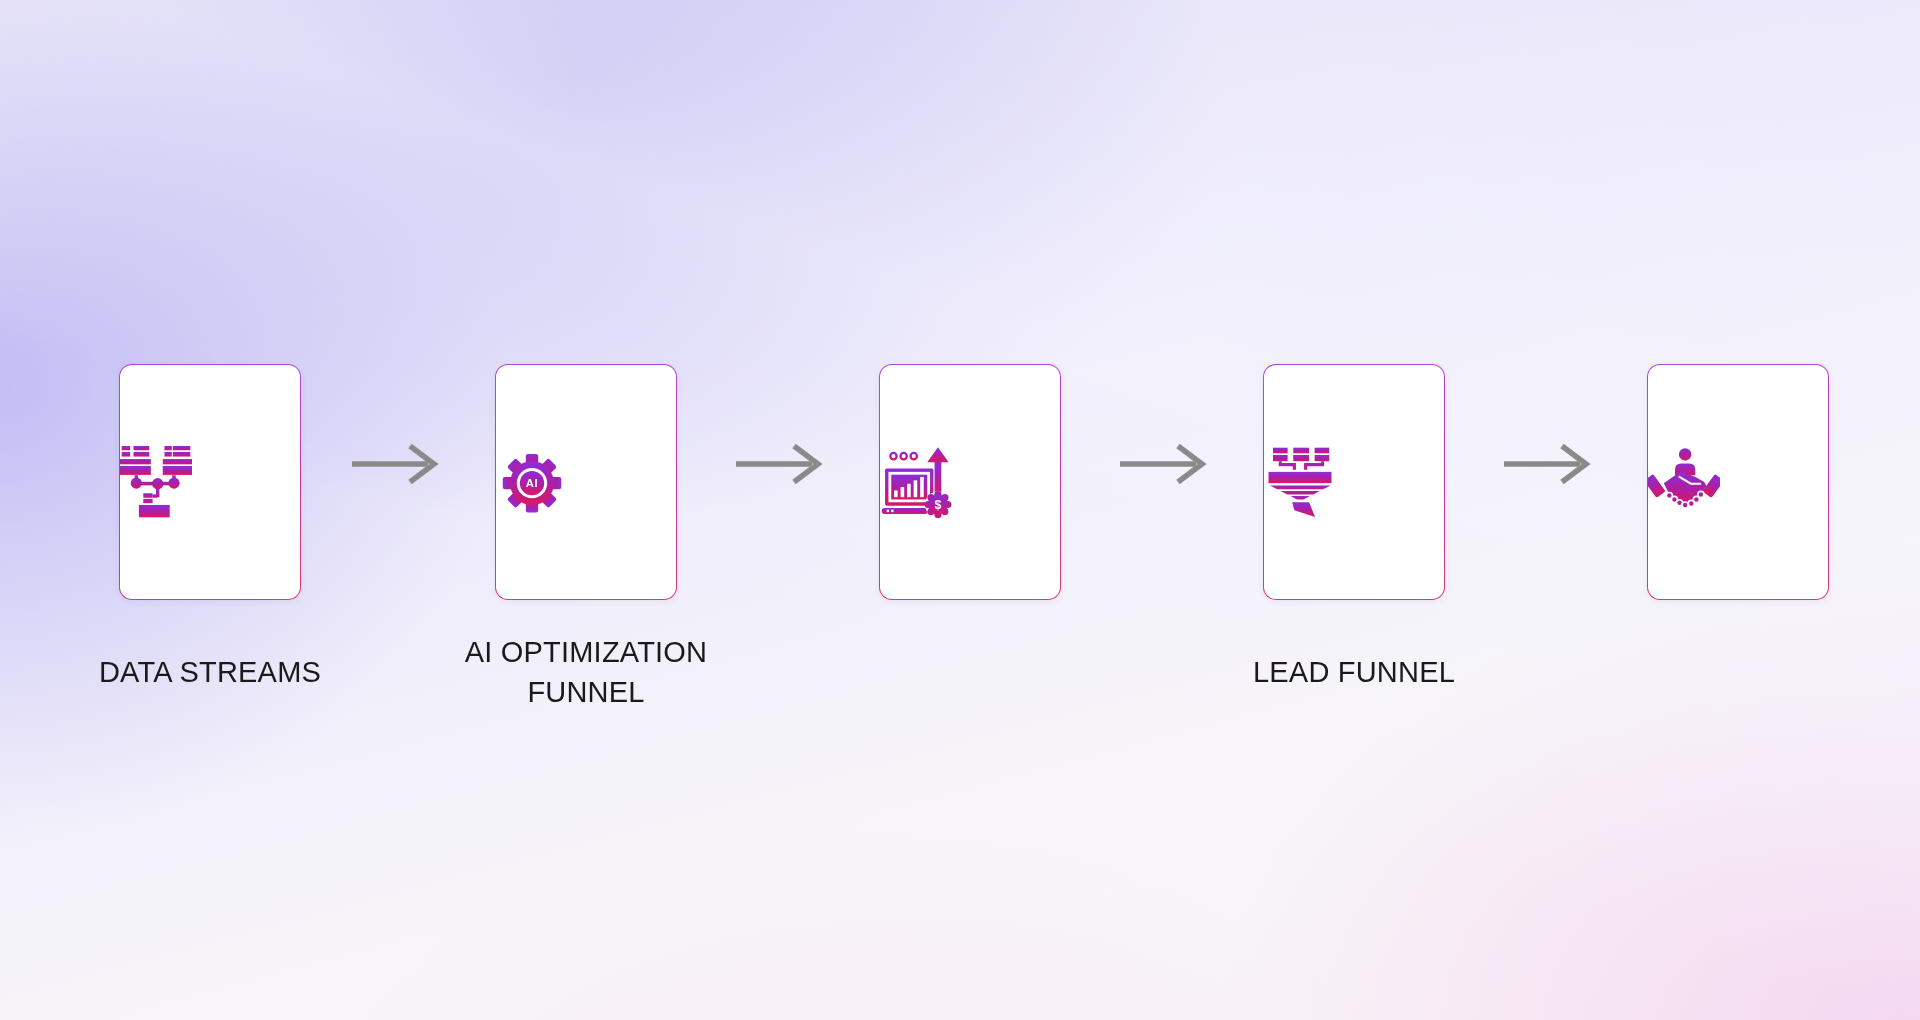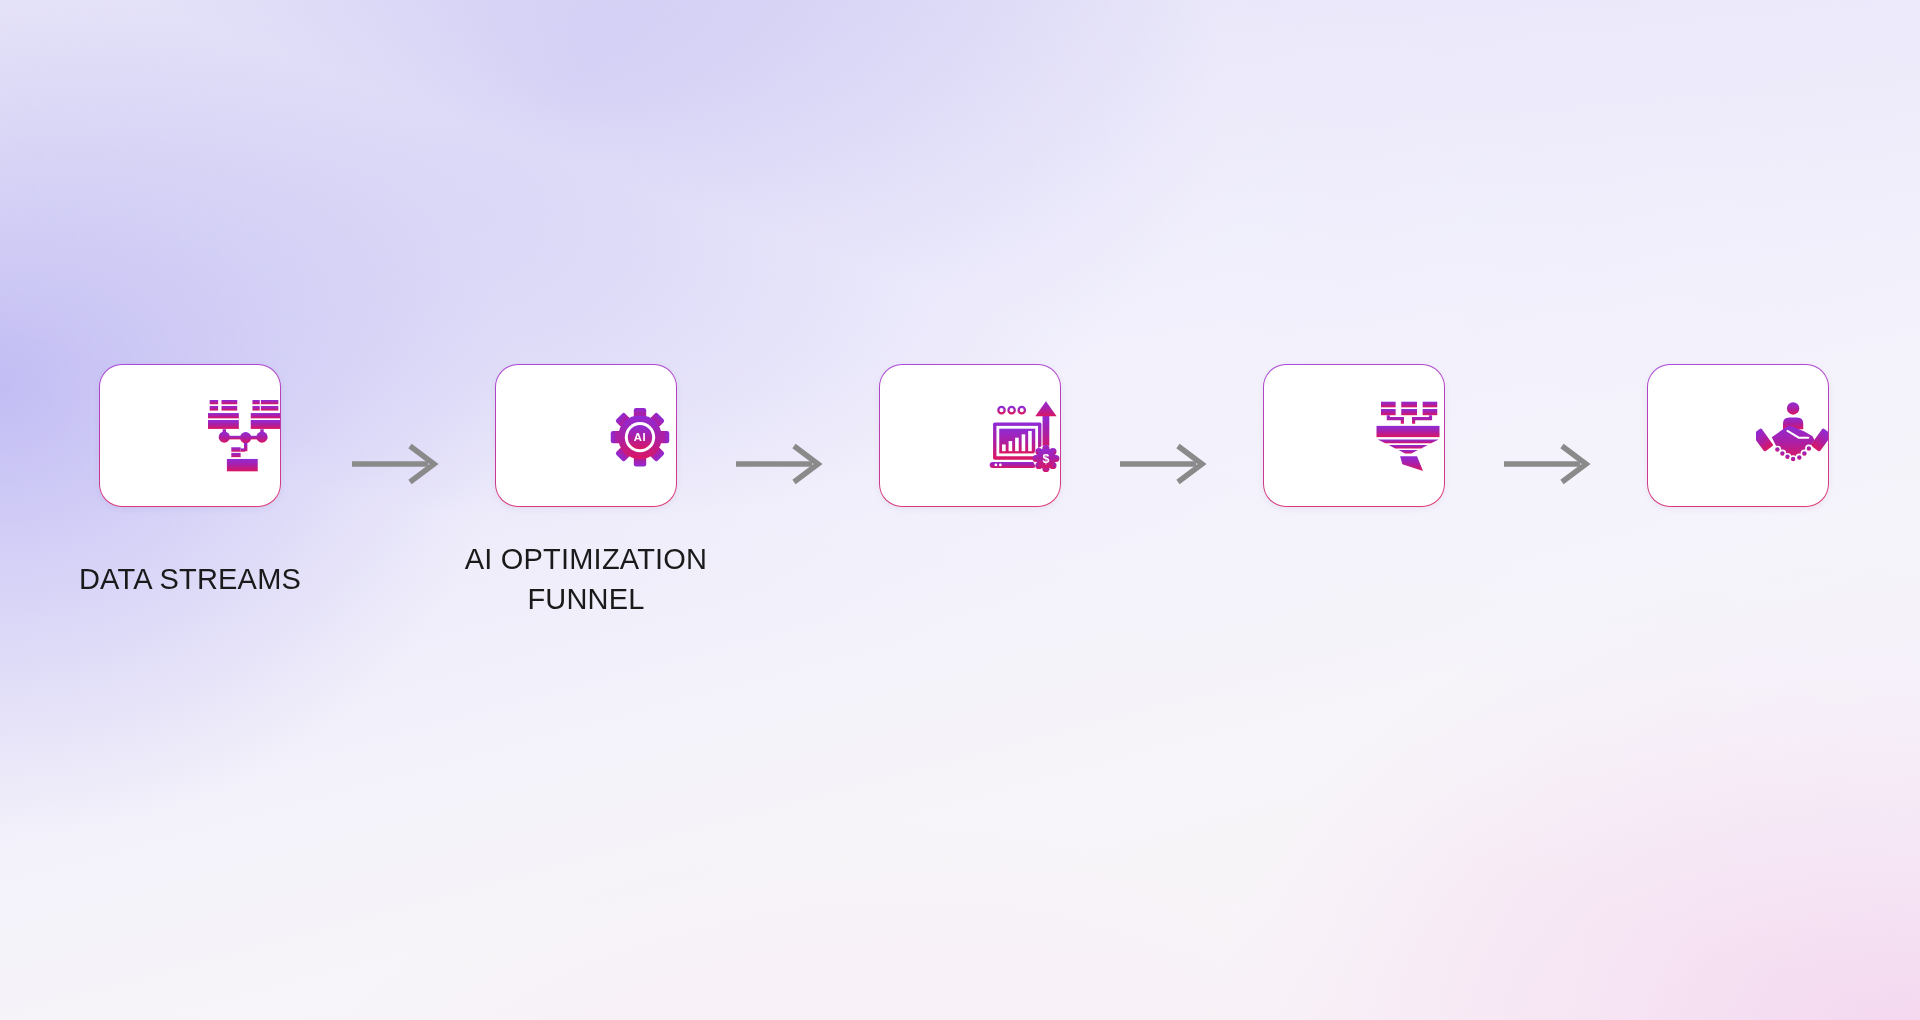--- a/index.html
+++ b/index.html
@@ -24,30 +24,30 @@
   .stage {
     position: absolute;
     top: 364px;
     width: 300px;
     display: flex;
     flex-direction: column;
     align-items: center;
   }
   .card {
     width: 182px;
-    height: 143px;
-    border-radius: 23px;
+    height: 236px;
+    border-radius: 13px;
     border: 1.5px solid transparent;
     background:
       linear-gradient(#ffffff, #ffffff) padding-box,
       linear-gradient(175deg, #a94ad8 0%, #c438a0 55%, #de3a72 100%) border-box;
     box-shadow: 0 2px 6px rgba(90, 60, 140, 0.07);
     display: flex;
     align-items: center;
-    justify-content: flex-end;
+    justify-content: flex-start;
   }
   .card svg { display: block; }
   .label-wrap {
     margin-top: 32px;
     height: 80px;
     width: 300px;
     display: flex;
     align-items: center;
     justify-content: center;
   }
@@ -59,21 +59,21 @@
     white-space: pre-line;
     letter-spacing: 0.2px;
   }
   .flow-arrow {
     position: absolute;
     top: 442px;
     width: 90px;
     height: 44px;
   }
   
-  .s1 { left: 40px; }   .s2 { left: 436px; }  .s3 { left: 820px; }
+  .s1 { left: 60px; }   .s2 { left: 436px; }  .s3 { left: 820px; }
   .s4 { left: 1204px; } .s5 { left: 1588px; }
   .a1 { left: 350px; }  .a2 { left: 734px; }  .a3 { left: 1118px; } .a4 { left: 1502px; }
 </style>
 </head>
 <body>
 
 <div class="canvas">
 
   <div class="stage s1">
     <div class="card">
@@ -251,20 +251,23 @@
         </g>
         <g fill="url(#g4)">
           <rect x="4" y="23" width="56" height="10"></rect>
           <polygon points="5,35 59.4,35 52.5,38.5 11.8,38.5"></polygon>
           <polygon points="14.8,40 49.6,40 43.7,43 20.7,43"></polygon>
           <polygon points="23.6,44.5 40.8,44.5 35,47.5 29.4,47.5"></polygon>
           <polygon points="25,50 40,50 45.4,63 27,57"></polygon>
         </g>
       </svg>
     </div>
+    <div class="label-wrap">
+      <div class="stage-label">LEAD FUNNEL</div>
+    </div>
   </div>
 
   <svg class="flow-arrow a4" viewBox="0 0 90 44">
     <g stroke="#8a8a8a" stroke-width="5.5" fill="none">
       <line x1="2" y1="22" x2="78" y2="22"></line>
       <polyline points="60,4 84,22 60,40"></polyline>
     </g>
   </svg>
 
   <div class="stage s5">

